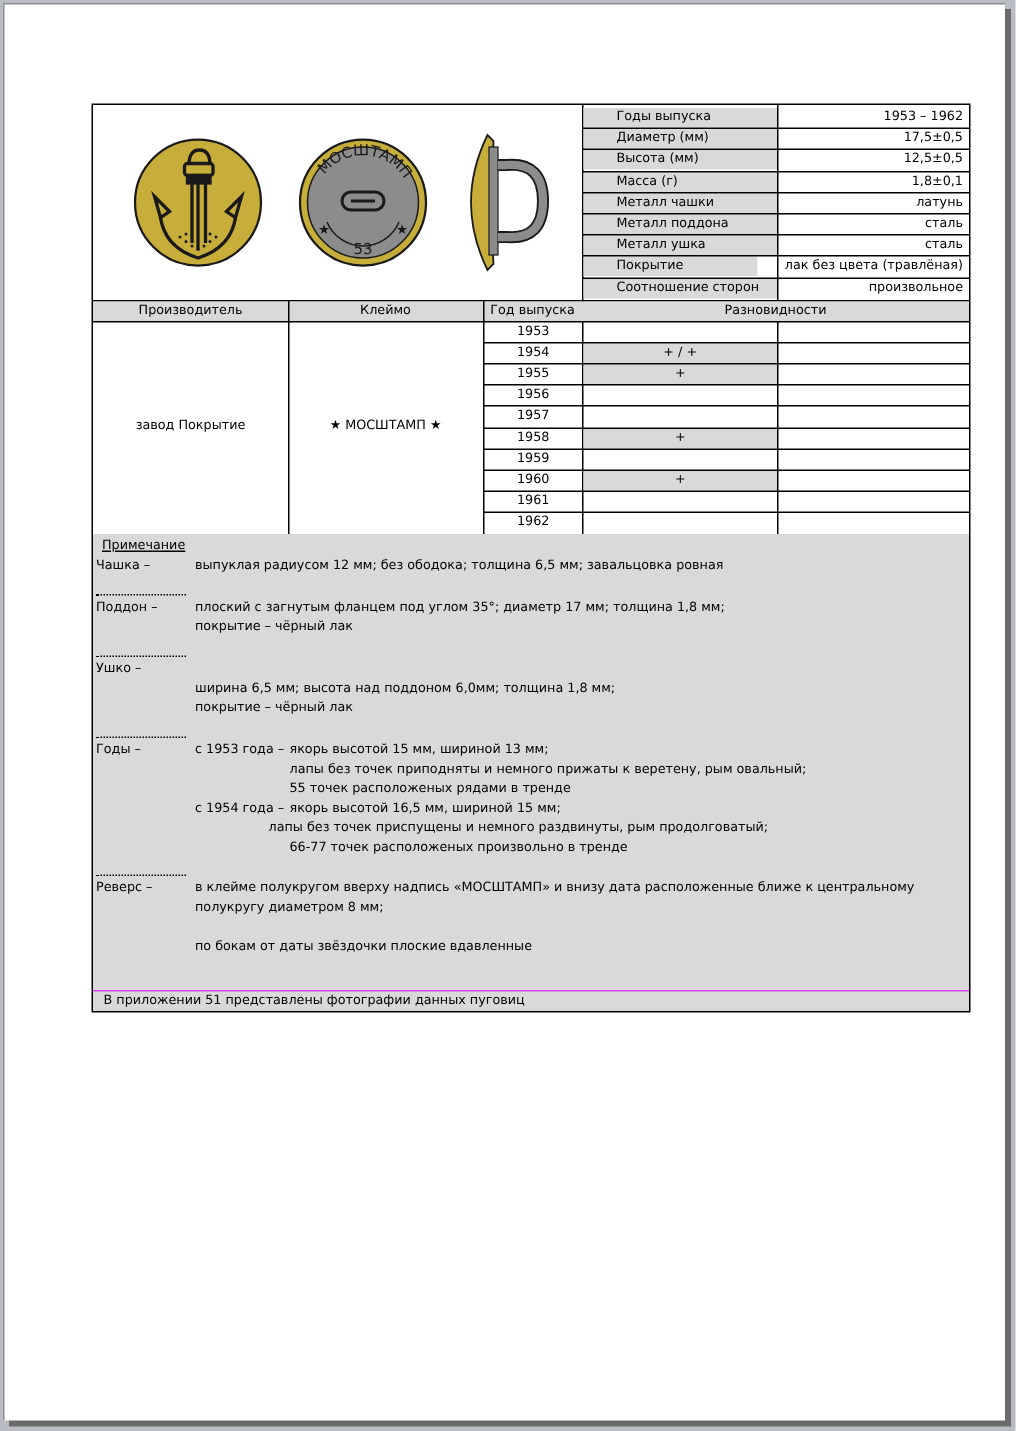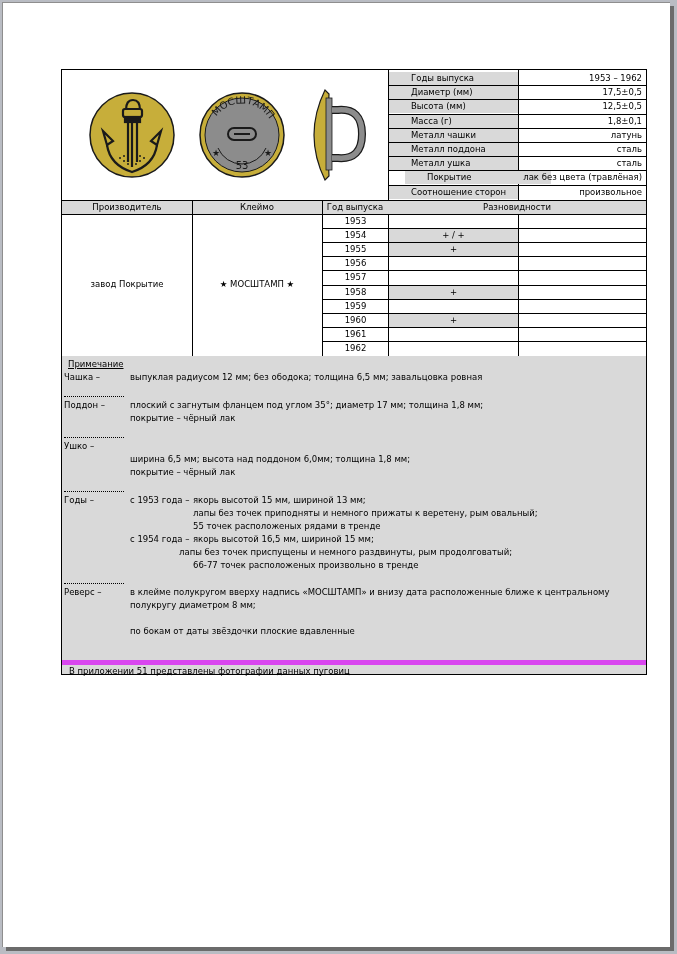--- a/index.html
+++ b/index.html
@@ -28,21 +28,21 @@
   .gray { background:#d9d9d9; }
   .spec-label { padding-left:22px; line-height:13px; }
   .spec-value { text-align:right; padding-right:4px; line-height:13px; }
   .hdr { text-align:center; line-height:13px; }
   .year { text-align:center; line-height:13px; }
   .var { text-align:center; line-height:13px; }
   .notes { position:absolute; left:0; top:286px; width:584px; height:304px; background:#d9d9d9; }
   .note-line { position:absolute; font-size:8.5px; white-space:nowrap; }
   .dots { position:absolute; left:2px; width:60px; border-top:1px dotted #000; }
   .footer-note { position:absolute; left:0; top:590px; width:584px; height:14px;
-                 background:#d9d9d9; border-top:5px solid #d946ef; font-size:8.5px;
+                 background:#d9d9d9; border-top:1px solid #d946ef; font-size:8.5px;
                  line-height:13px; padding-left:7px; box-sizing:border-box; }
   .page-num { position:absolute; left:0; width:667px; top:913px; text-align:center;
               color:#7f7f7f; font-size:13px; }
 </style>
 </head>
 <body>
 
 <div class="page">
 
   <div class="frame">
@@ -112,21 +112,21 @@
         <div class="hl" style="left: 326px; top: 44px; width: 258px;"></div>
         <div class="cell spec-label gray" style="left: 327px; top: 59px; width: 129px; height: 13px;">Металл чашки</div>
         <div class="cell spec-value" style="left: 457px; top: 59px; width: 127px; height: 13px;">латунь</div>
         <div class="hl" style="left: 326px; top: 58px; width: 258px;"></div>
         <div class="cell spec-label gray" style="left: 327px; top: 73px; width: 129px; height: 13px;">Металл поддона</div>
         <div class="cell spec-value" style="left: 457px; top: 73px; width: 127px; height: 13px;">сталь</div>
         <div class="hl" style="left: 326px; top: 72px; width: 258px;"></div>
         <div class="cell spec-label gray" style="left: 327px; top: 87px; width: 129px; height: 13px;">Металл ушка</div>
         <div class="cell spec-value" style="left: 457px; top: 87px; width: 127px; height: 13px;">сталь</div>
         <div class="hl" style="left: 326px; top: 86px; width: 258px;"></div>
-        <div class="cell spec-label gray" style="left: 327px; top: 101px; width: 146px; height: 13px; margin-left: 16px;">Покрытие</div>
+        <div class="cell spec-label gray" style="left: 327px; top: 101px; width: 116px; height: 13px;">Покрытие</div>
         <div class="cell spec-value" style="left: 457px; top: 101px; width: 127px; height: 13px;">лак без цвета (травлёная)</div>
         <div class="hl" style="left: 326px; top: 100px; width: 258px;"></div>
         <div class="cell spec-label gray" style="left: 327px; top: 116px; width: 129px; height: 13px;">Соотношение сторон</div>
         <div class="cell spec-value" style="left: 457px; top: 116px; width: 127px; height: 13px;">произвольное</div>
         <div class="hl" style="left: 326px; top: 115px; width: 258px;"></div>
       </div>
 
     <div class="hl" style="left:0;top:130px;width:584px;"></div>
     <div class="cell gray" style="left:0;top:131px;width:584px;height:13px;"></div>
     <div class="cell hdr" style="left:0;top:131px;width:130px;">Производитель</div>

